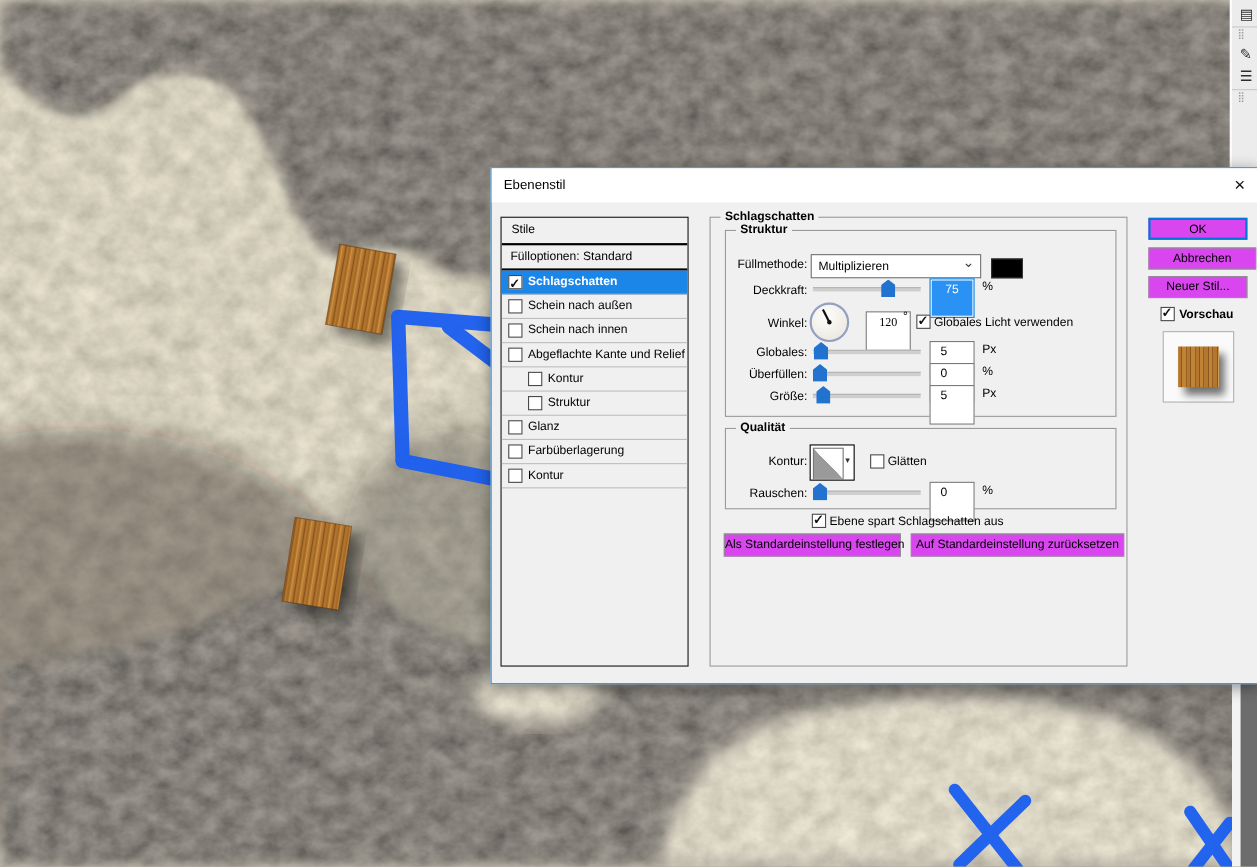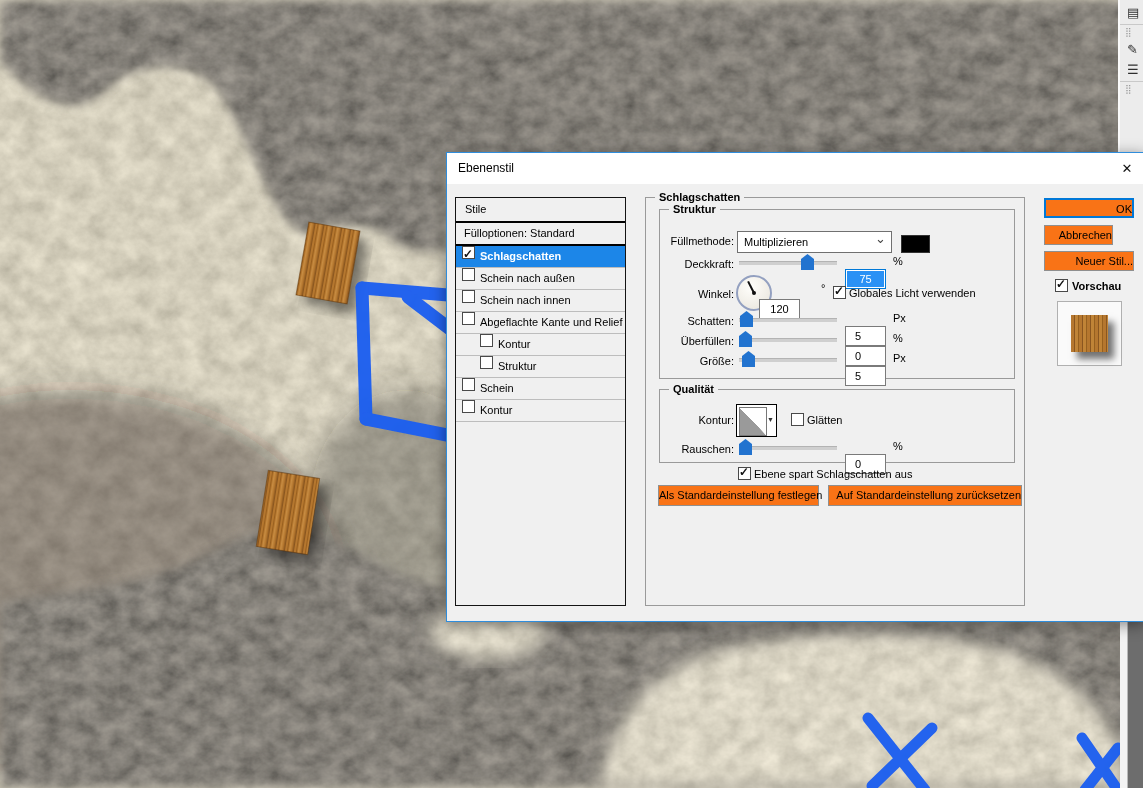--- a/index.html
+++ b/index.html
@@ -21,21 +21,21 @@
     background:#f0f0f0;border:1px solid #2f8ddc;box-shadow:0 3px 14px rgba(0,0,0,.45);}
   .titlebar{position:absolute;left:0;top:0;right:0;height:31px;background:#ffffff;}
   .titlebar .ttl{position:absolute;left:11px;top:8px;font-size:12px;}
   .close-btn{position:absolute;left:668px;top:5px;width:24px;height:22px;text-align:center;
     line-height:22px;font-size:13px;color:#111;cursor:pointer;}
 
   .listbox{position:absolute;left:8px;top:44px;width:171px;height:409px;background:#f0f0f0;
     border:1px solid #141414;box-sizing:border-box;overflow:hidden;}
   .lhead{height:23px;line-height:23px;padding-left:9px;border-bottom:2px solid #000;}
   .srow{position:relative;height:21px;line-height:21px;border-bottom:1px solid #bdbdbd;
-    display:flex;}
+    display:flex;align-items:center;}
   .srow .cb{margin-left:6px;}
   .srow .lbl{margin-left:5px;white-space:nowrap;}
   .srow.noncb .lbl{margin-left:8px;}
   .srow.ind .cb{margin-left:24px;}
   .srow.thick{border-bottom:2px solid #000;}
   .srow.sel{background:#1c86e8;}
   .srow.sel .lbl{color:#fff;font-weight:bold;}
 
   .cb{width:13px;height:13px;background:#fff;border:1px solid #494949;box-sizing:border-box;
       position:relative;flex:0 0 auto;}
@@ -48,22 +48,22 @@
   .sub-qual{left:13px;top:191px;width:356px;height:74px;}
 
   .flabel{position:absolute;width:82px;text-align:right;white-space:nowrap;}
   .unit{position:absolute;}
 
   .select{position:absolute;left:77px;top:21px;width:155px;height:22px;background:#fff;
     border:1px solid #707070;box-sizing:border-box;line-height:20px;padding-left:6px;}
   .select .chev{position:absolute;right:5px;top:-3px;font-size:13px;color:#444;}
   .swatch{position:absolute;left:241px;top:25px;width:27px;height:16px;background:#000;border:1px solid #333;}
 
-  .vbox{position:absolute;width:41px;height:20px;background:#fff;border:1px solid #7a7a7a;
-    box-sizing:border-box;line-height:18px;padding-left:9px;margin-top:16px;}
+  .vbox{position:absolute;width:41px;height:36px;background:#fff;border:1px solid #7a7a7a;
+    box-sizing:border-box;line-height:18px;padding-left:9px;}
   .vbox.focus{border:1px solid #0078d7;padding:1px;line-height:16px;display:flex;}
   .vbox.focus .selspan{flex:1;background:#2a91f5;color:#fff;text-align:center;}
 
   .slider{position:absolute;width:98px;height:16px;}
   .slider .track{position:absolute;left:0;top:7px;width:98px;height:3px;background:#cfcfcf;
      border-top:1px solid #b3b3b3;}
   .slider .thumb{position:absolute;top:0;width:13px;height:16px;background:#2273cf;
      clip-path:polygon(50% 0,100% 32%,100% 100%,0 100%,0 32%);}
 
   .dial{position:absolute;left:76px;top:65px;width:36px;height:36px;border-radius:50%;
@@ -72,25 +72,25 @@
   .dial .needle{position:absolute;left:15px;top:3px;width:2px;height:13px;background:#111;
     transform-origin:50% 100%;transform:rotate(-27deg);}
   .dial .dot{position:absolute;left:14px;top:14px;width:4px;height:4px;background:#111;border-radius:50%;}
 
   .contour{position:absolute;left:76px;top:14px;width:41px;height:33px;background:#fff;
     border:1px solid #000;box-sizing:border-box;}
   .contour .thumb2{position:absolute;left:2px;top:2px;width:26px;height:27px;
     background:linear-gradient(to top right,#9a9a9a 49.5%,#ffffff 50%);border:1px solid #777;}
   .contour .carr{position:absolute;right:2px;top:11px;font-size:7px;color:#333;}
 
-  .pbtn{position:absolute;height:21px;background:#f97316;border:1px solid #8f8f8f;
-    box-sizing:border-box;text-align:right;line-height:19px;white-space:nowrap;}
+  .pbtn{position:absolute;height:21px;background:#d946ef;border:1px solid #8f8f8f;
+    box-sizing:border-box;text-align:center;line-height:19px;white-space:nowrap;}
   .rightcol .pbtn{height:20px;}
   .okbtn{left:597px;top:45px;width:90px;height:22px;border:2px solid #0078d7;line-height:18px;}
-  .cancelbtn{left:597px;top:72px;width:69px;}
+  .cancelbtn{left:597px;top:72px;width:98px;}
   .newstylebtn{left:597px;top:98px;width:90px;}
 
   .previewbox{position:absolute;left:610px;top:148px;width:65px;height:65px;background:#fafafa;
     border:1px solid #b0b0b0;box-sizing:border-box;}
   .wood-thumb{position:absolute;left:13px;top:13px;width:37px;height:37px;
     background:repeating-linear-gradient(90deg,#b5772f 0 3px,#8a5620 3px 4px,#c08437 4px 7px,#96601f 7px 8px);
     box-shadow:6px 7px 7px rgba(0,0,0,.55);}
 
   .cklabel{position:absolute;white-space:nowrap;}
   .abscb{position:absolute;}
@@ -220,21 +220,25 @@
           <div class="srow ind">
             <span class="cb"></span>
             <span class="lbl">Kontur</span>
           </div>
           <div class="srow ind">
             <span class="cb"></span>
             <span class="lbl">Struktur</span>
           </div>
           <div class="srow">
             <span class="cb"></span>
-            <span class="lbl">Schein</span>
+            <span class="lbl">Glanz</span>
+          </div>
+          <div class="srow">
+            <span class="cb"></span>
+            <span class="lbl">Farbüberlagerung</span>
           </div>
           <div class="srow">
             <span class="cb"></span>
             <span class="lbl">Kontur</span>
           </div>
         </div>
     </div>
 
     <div class="group main-group">
       <span class="glabel">Schlagschatten</span>
@@ -257,26 +261,26 @@
         <div class="vbox focus" style="left:185px;top:43px;">
           <span class="selspan">75</span>
         </div>
         <span class="unit" style="left:233px;top:45px;">%</span>
 
         <span class="flabel" style="left:-8px;top:78px;">Winkel:</span>
         <div class="dial">
           <div class="needle"></div>
           <div class="dot"></div>
         </div>
-        <div class="vbox" style="left:99px;top:73px;padding-left:0;text-align:center;">120</div>
+        <div class="vbox" style="left:127px;top:73px;padding-left:0;text-align:center;font-family:Liberation Serif, serif;">120</div>
         <span class="unit" style="left:161px;top:72px;">°</span>
         <span class="cb on abscb" style="left:173px;top:76px;"></span>
         <span class="cklabel" style="left:189px;top:77px;">Globales Licht verwenden</span>
 
-        <span class="flabel" style="left:-8px;top:105px;">Schatten:</span>
+        <span class="flabel" style="left:-8px;top:105px;">Globales:</span>
         <div class="slider" style="left:79px;top:101px;">
           <div class="track"></div>
           <div class="thumb" style="left:1px;"></div>
         </div>
         <div class="vbox" style="left:185px;top:100px;">5</div>
         <span class="unit" style="left:233px;top:102px;">Px</span>
 
         <span class="flabel" style="left:-8px;top:125px;">Überfüllen:</span>
         <div class="slider" style="left:79px;top:121px;">
           <div class="track"></div>

